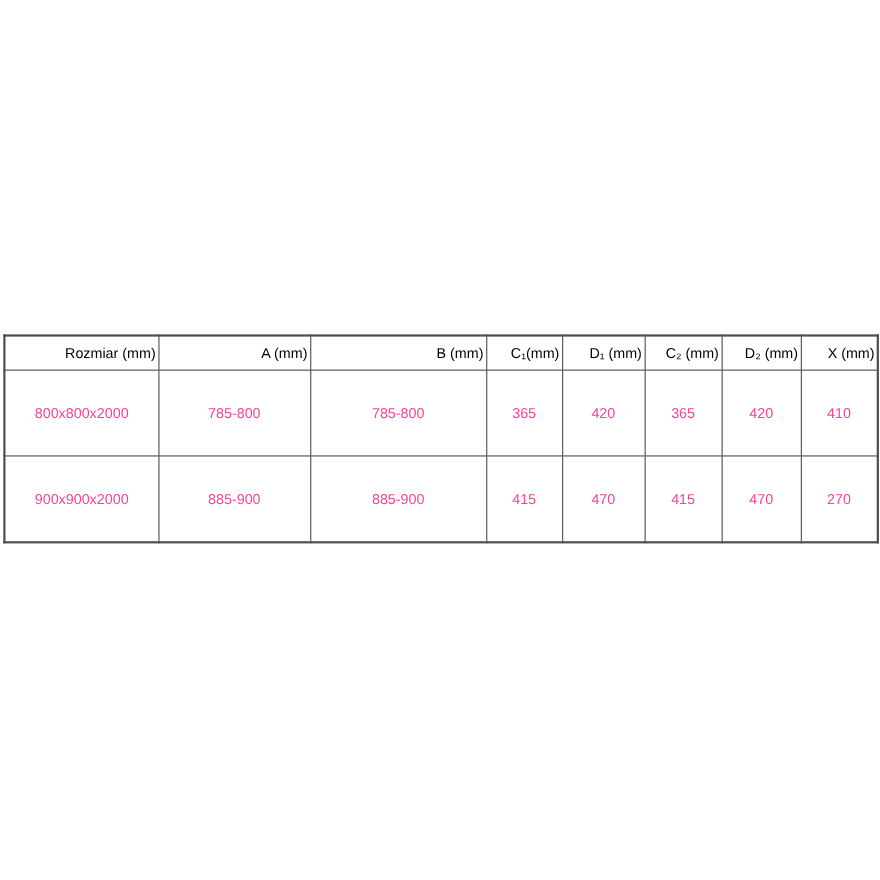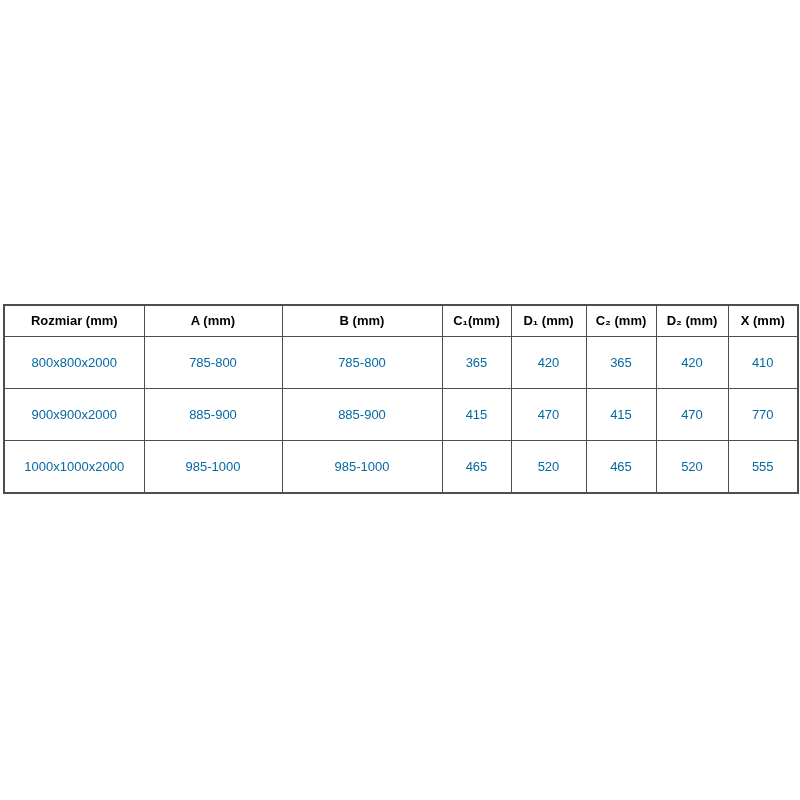--- a/index.html
+++ b/index.html
@@ -25,29 +25,30 @@
     border-collapse: collapse;
     table-layout: fixed;
     background: #ffffff;
     border: 2px solid #4d4d4d;
   }
   table.spec-table th,
   table.spec-table td {
     border: 1.5px solid #4d4d4d;
     text-align: center;
     vertical-align: middle;
-    color: #0369a1;
+    color: #ec4899;
     font-size: 13px;
     padding: 0 2px;
     white-space: nowrap;
     overflow: hidden;
   }
   table.spec-table th {
-    font-weight: bold;
+    font-weight: normal;
     color: #000000;
+    text-align: right;
   }
   table.spec-table tr {
     height: 31px;
   }
   
   col.c-rozmiar { width: 140px; }
   col.c-a       { width: 138px; }
   col.c-b       { width: 160px; }
   col.c-c1      { width: 69px;  }
   col.c-d1      { width: 75px;  }
@@ -95,28 +96,18 @@
         <td>410</td>
       </tr>
       <tr>
         <td>900x900x2000</td>
         <td>885-900</td>
         <td>885-900</td>
         <td>415</td>
         <td>470</td>
         <td>415</td>
         <td>470</td>
-        <td>770</td>
-      </tr>
-      <tr>
-        <td>1000x1000x2000</td>
-        <td>985-1000</td>
-        <td>985-1000</td>
-        <td>465</td>
-        <td>520</td>
-        <td>465</td>
-        <td>520</td>
-        <td>555</td>
+        <td>270</td>
       </tr>
     </tbody>
   </table>
 
 </div>
 
 </body></html>

